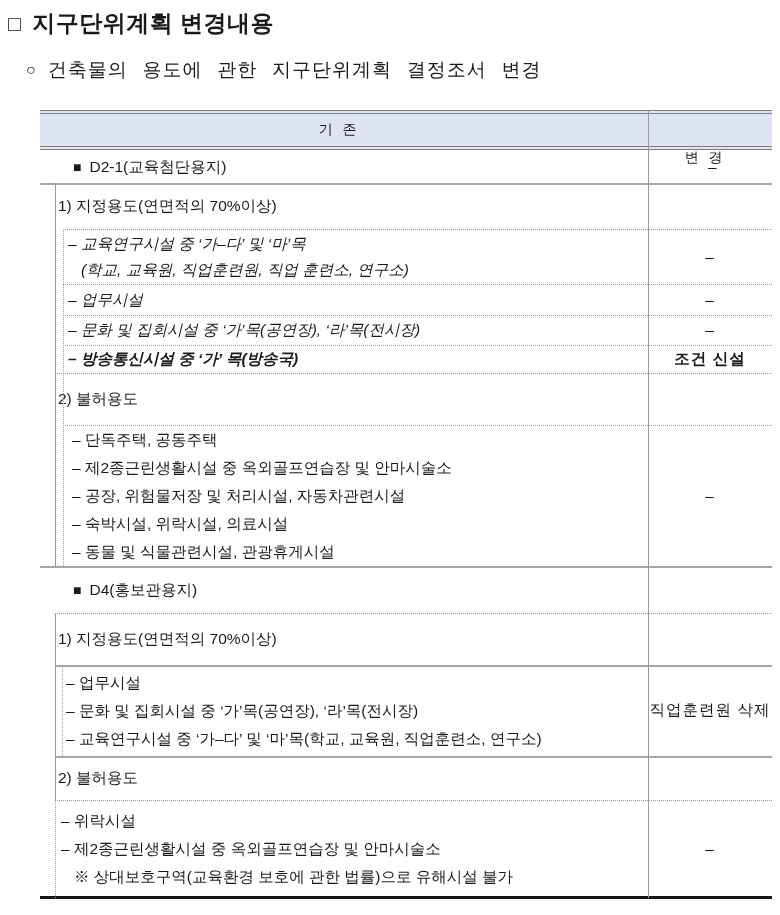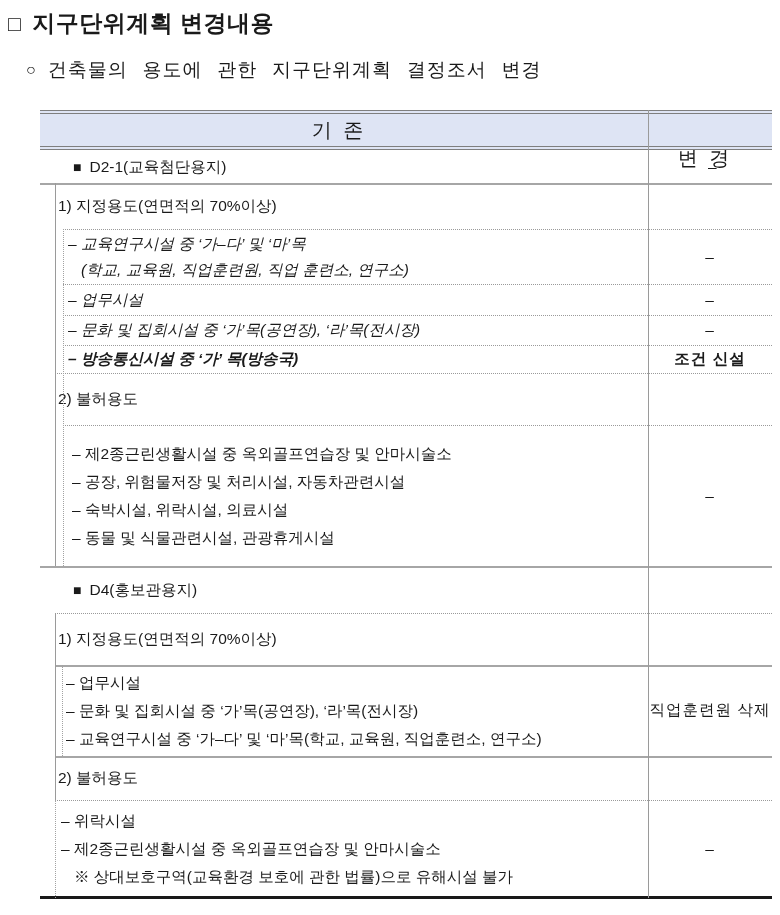--- a/index.html
+++ b/index.html
@@ -11,21 +11,21 @@
   .doc-title{position:absolute;left:8px;top:8px;display:flex;align-items:center;
     font-weight:bold;font-size:23px;letter-spacing:0.5px;}
   .t-bullet{font-size:21px;font-weight:normal;margin-right:11px;line-height:1;}
   .doc-subtitle{position:absolute;left:26px;top:57px;display:flex;align-items:center;
     font-family:"Liberation Serif",serif;font-size:19px;word-spacing:9px;letter-spacing:1px;}
   .s-bullet{font-size:16px;margin-right:11px;line-height:1;}
   
   .tbl{position:absolute;left:40px;top:110px;width:732px;height:790px;font-size:15.5px;}
   .thead{position:absolute;left:0;top:0;width:732px;height:40px;box-sizing:border-box;
     background:#dee4f4;border-top:4px double #7e7e7e;border-bottom:4px double #7e7e7e;
-    display:flex;font-size:20px;letter-spacing:3px;}
+    display:flex;font-size:14px;letter-spacing:3px;}
   .th-left{width:608px;display:flex;align-items:center;justify-content:center;}
   .th-right{width:136px;display:flex;align-items:center;justify-content:center;margin-top:44px;}
   .trow{position:absolute;left:0;width:732px;display:flex;}
   .cl{width:608px;box-sizing:border-box;display:flex;flex-direction:column;justify-content:center;}
   .cr{width:124px;display:flex;align-items:center;justify-content:center;letter-spacing:1px;}
   .line{white-space:pre-wrap;line-height:28px;}
   .line2{white-space:pre-wrap;line-height:26px;}
   .single{line-height:20px;white-space:pre-wrap;}
   .bold{font-weight:bold;}
   .sq{margin-right:8px;font-size:14px;}
@@ -109,20 +109,21 @@
 
     <div class="trow" style="top:263px;height:52px">
       <div class="cl pl-sub1">
           <div class="single">2) 불허용도</div>
         </div>
       <div class="cr"></div>
     </div>
 
     <div class="trow" style="top:315px;height:141px">
       <div class="cl pl-sub2b">
+        <div class="line">– 단독주택, 공동주택</div>
         <div class="line">– 제2종근린생활시설 중 옥외골프연습장 및 안마시술소</div>
         <div class="line">– 공장, 위험물저장 및 처리시설, 자동차관련시설</div>
         <div class="line">– 숙박시설, 위락시설, 의료시설</div>
         <div class="line">– 동물 및 식물관련시설, 관광휴게시설</div>
       </div>
       <div class="cr">–</div>
     </div>
 
     <div class="trow" style="top:456px;height:47px">
       <div class="cl pl-sec">

